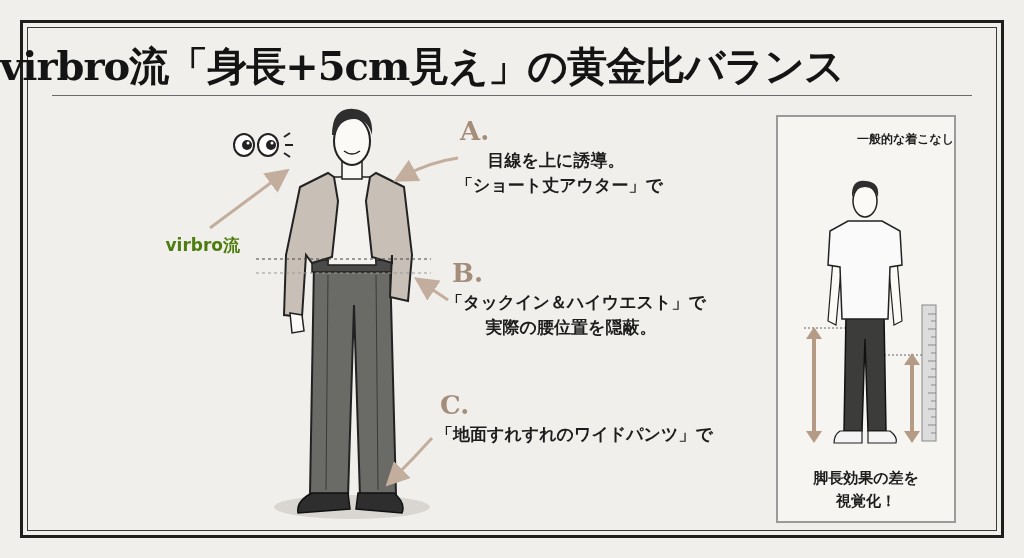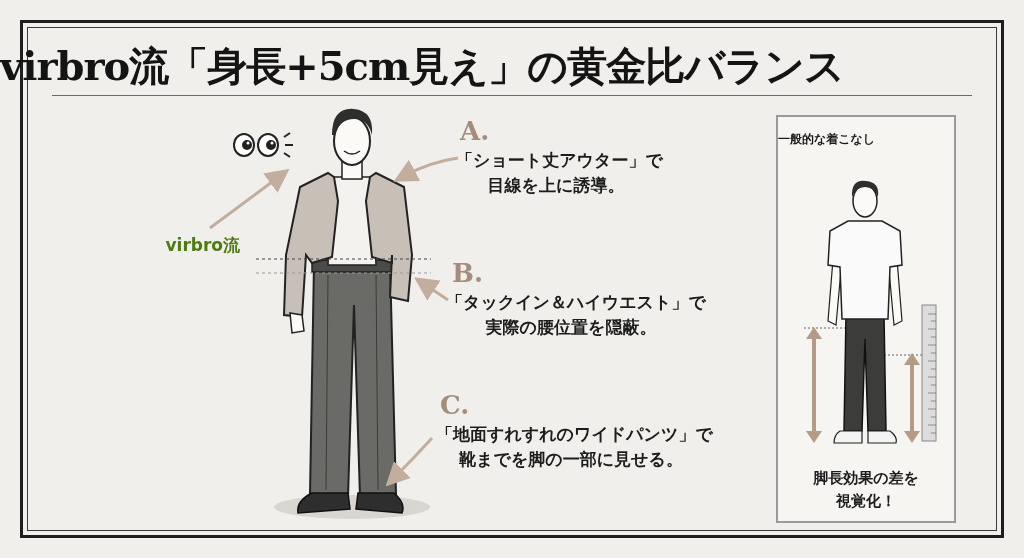--- a/index.html
+++ b/index.html
@@ -36,21 +36,21 @@
   }
   .side-text {
     position: absolute; font-weight: bold; font-size: 17px; line-height: 25px;
     text-align: right; color: #4d7c0f;
   }
   .panel {
     position: absolute; left: 776px; top: 115px; width: 180px; height: 408px;
     border: 2px solid #9a9a9a; background: #f6f5f2; box-sizing: border-box;
   }
   .panel-title {
-    position: absolute; left: 0; width: 100%; top: 14px; text-align: left;
+    position: absolute; left: 0; width: 100%; top: 14px; text-align: right;
     font-weight: bold; font-size: 12px; line-height: 17px; color: #1c1c1c;
   }
   .panel-footer {
     position: absolute; left: 0; width: 100%; top: 338px; text-align: center;
     font-weight: bold; font-size: 15px; line-height: 23px; color: #1c1c1c; margin-top: 12px;
   }
   svg { position: absolute; overflow: visible; }
 </style>
 </head>
 <body>
@@ -114,34 +114,33 @@
   <path d="M448 300 Q436 292 424 284" stroke="#c3ae9e" stroke-width="3" fill="none" marker-end="url(#ah)"></path>
   <path d="M432 438 Q414 458 394 478" stroke="#c3ae9e" stroke-width="3" fill="none" marker-end="url(#ah)"></path>
 </svg>
 
 <div class="side-text" style="left:120px;top:233px;width:120px;">
   <div>virbro流</div>
 </div>
 
 <div class="label-letter" style="left:460px;top:116px;">A.</div>
 <div class="label-text" style="left:456px;top:148px;width:200px;">
+  <div>目線を上に誘導。</div>
   <div>「ショート丈アウター」で</div>
-  <div>目線を上に誘導。</div>
 </div>
 
 <div class="label-letter" style="left:452px;top:258px;">B.</div>
 <div class="label-text" style="left:446px;top:290px;width:250px;">
   <div>「タックイン＆ハイウエスト」で</div>
   <div>実際の腰位置を隠蔽。</div>
 </div>
 
 <div class="label-letter" style="left:440px;top:390px;">C.</div>
 <div class="label-text" style="left:436px;top:422px;width:270px;">
   <div>「地面すれすれのワイドパンツ」で</div>
-  <div>靴までを脚の一部に見せる。</div>
 </div>
 
 <div class="panel">
   <div class="panel-title">
     <div>一般的な着こなし</div>
   </div>
   <svg style="left:10px;top:52px" width="160" height="280" viewBox="0 0 160 280">
 
     <line x1="16" y1="159" x2="70" y2="159" stroke="#666" stroke-width="1" stroke-dasharray="2,2"></line>
     <line x1="96" y1="186" x2="134" y2="186" stroke="#666" stroke-width="1" stroke-dasharray="2,2"></line>

